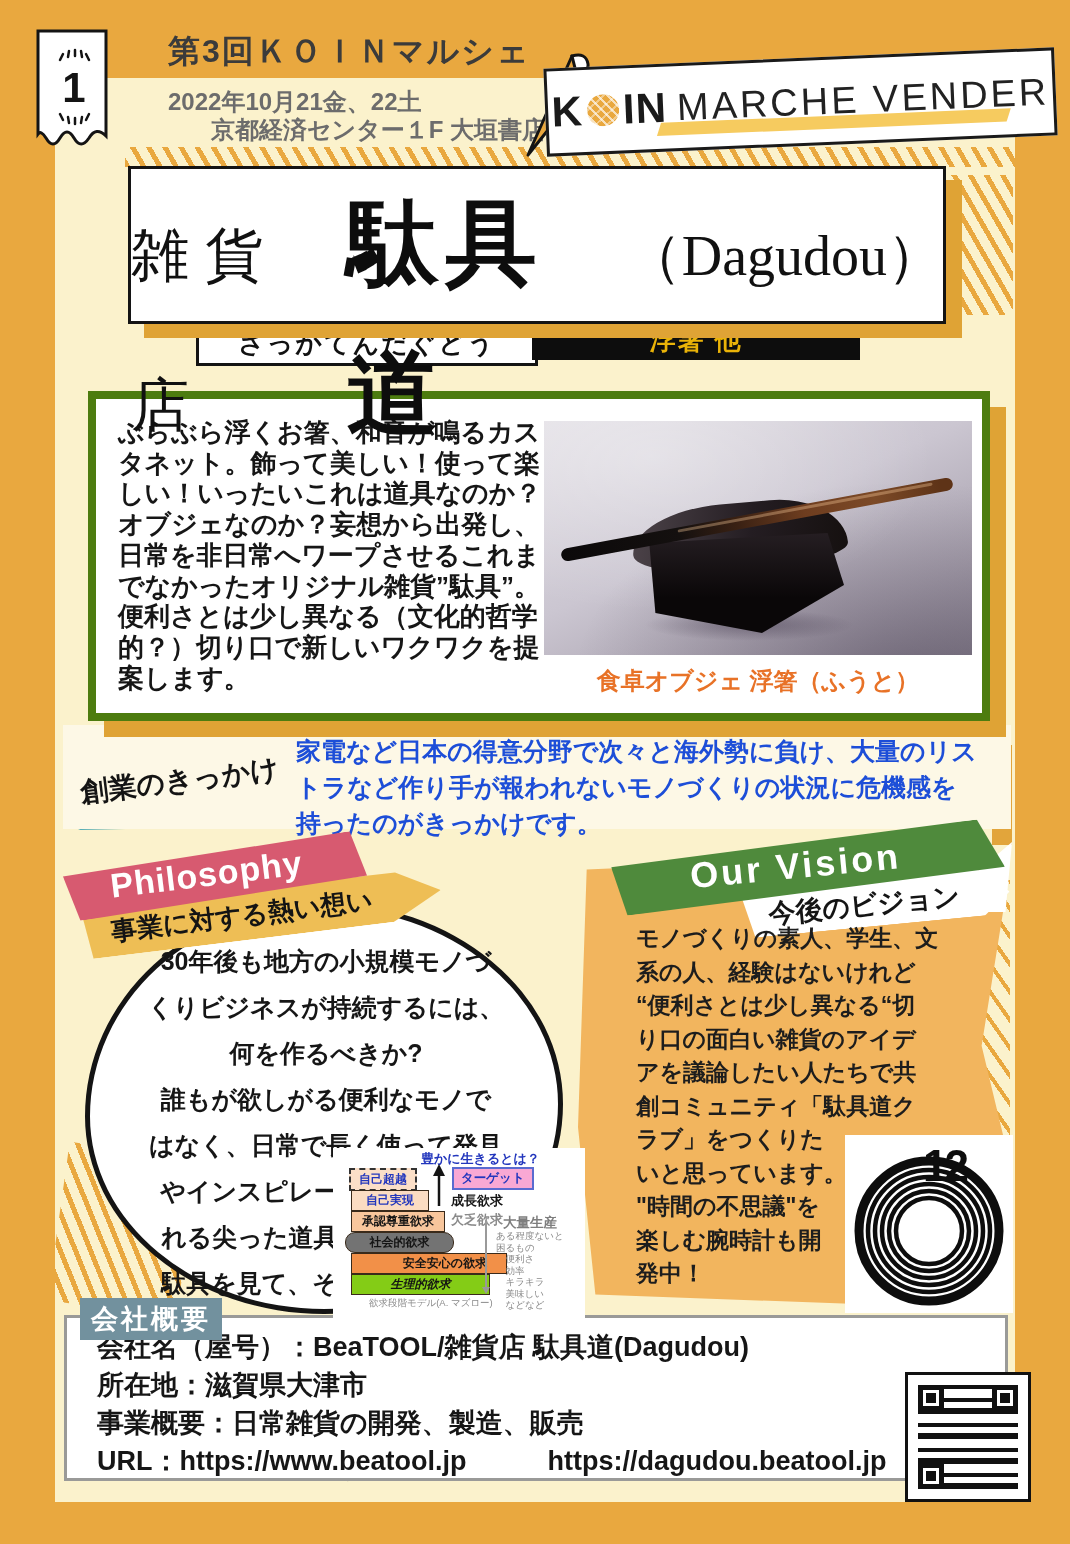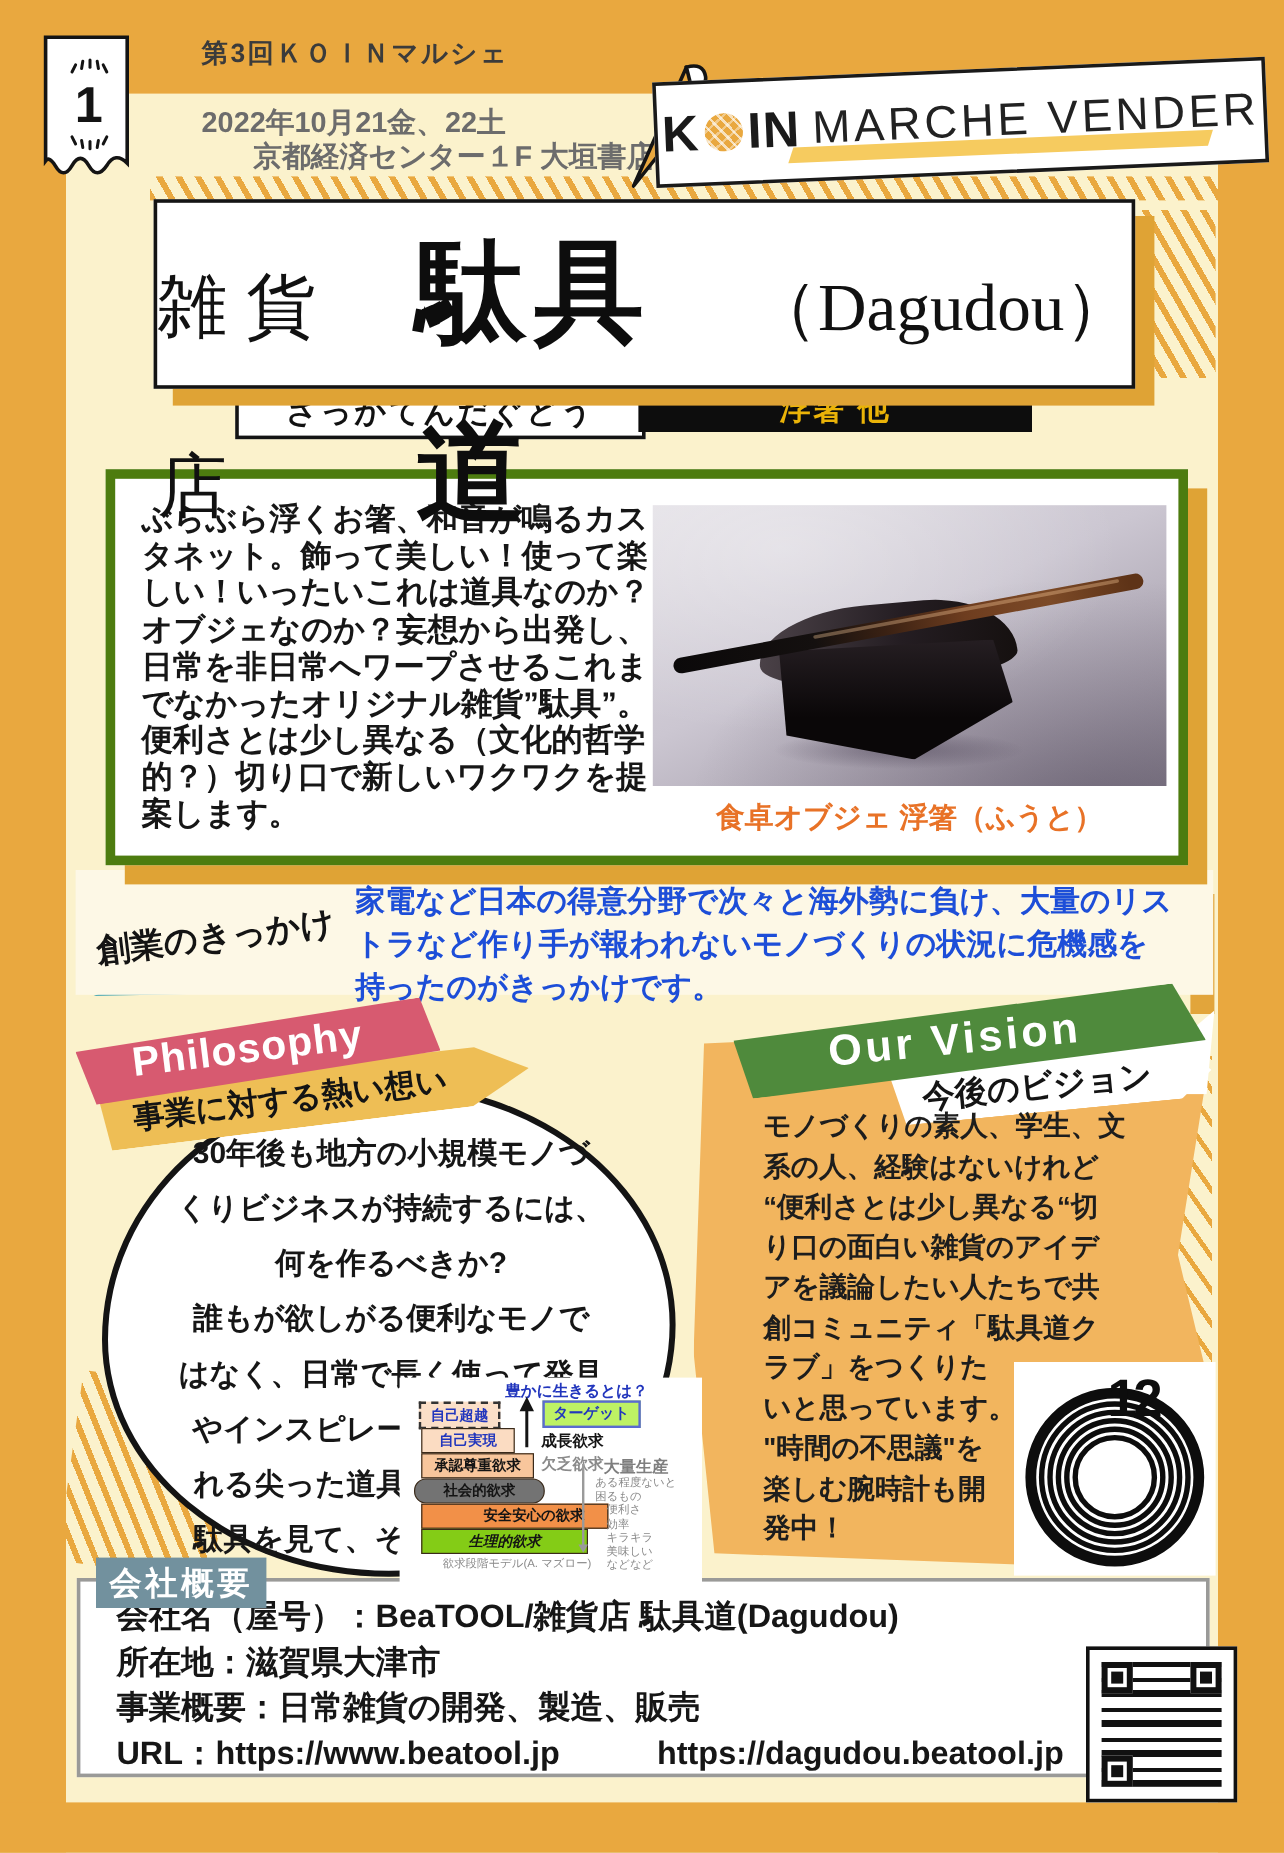--- a/index.html
+++ b/index.html
@@ -8,21 +8,21 @@
   .abs{position:absolute;}
   .pre{white-space:pre-line;}
 
   
   .frame-top{left:0;top:0;width:1070px;height:78px;background:#E9A83F;}
   .frame-left{left:0;top:0;width:55px;height:1544px;background:#E9A83F;}
   .frame-right{left:1015px;top:0;width:55px;height:1544px;background:#E9A83F;}
   .frame-bottom{left:0;top:1502px;width:1070px;height:42px;background:#E9A83F;}
 
   
-  .event-title{left:168px;top:30px;font-size:22px;font-weight:bold;color:#3b3b3b;letter-spacing:2px;}
+  .event-title{left:168px;top:30px;font-size:32px;font-weight:bold;color:#3b3b3b;letter-spacing:2px;}
   .date-line{left:168px;top:86px;font-size:24px;font-weight:bold;color:#6c6c6c;}
   .venue-line{left:168px;top:114px;font-size:24px;font-weight:bold;color:#6c6c6c;margin-left:43px;}
 
   
   .badge{left:30px;top:28px;width:88px;height:126px;}
 
   
   .ribbon{left:545px;top:58px;width:505px;height:82px;background:#ffffff;border:3px solid #1a1a1a;transform:rotate(-2.4deg);display:flex;align-items:center;justify-content:center;}
   .logo-row{display:flex;align-items:center;gap:2px;position:relative;z-index:2;}
   .logo-k,.logo-in{font-size:42px;font-weight:900;color:#1a1a1a;letter-spacing:1px;}
@@ -74,21 +74,21 @@
   .phil-pink{left:64px;top:848px;width:302px;height:56px;background:#D75A70;transform:rotate(-7deg);clip-path:polygon(0 18%,96% 0,100% 82%,4% 100%);z-index:3;}
   .phil-pink span{position:absolute;left:46px;top:6px;font-size:34px;font-weight:bold;color:#fff;letter-spacing:1px;}
   .phil-yellow{left:82px;top:886px;width:360px;height:52px;background:#EEBE55;transform:rotate(-7deg);clip-path:polygon(0 0,88% 6%,100% 50%,86% 100%,2% 100%);z-index:2;}
   .phil-yellow span{position:absolute;left:28px;top:10px;font-size:26px;font-weight:bold;color:#141414;}
   .bubble{left:85px;top:902px;width:468px;height:402px;background:#fff;border:5px solid #141414;border-radius:49% 51% 50% 50%/52% 49% 51% 48%;z-index:1;}
   .phil-text{left:126px;top:938px;width:400px;font-size:25px;font-weight:bold;color:#161616;line-height:46px;text-align:center;z-index:2;}
 
   
   .maslow{left:333px;top:1148px;width:252px;height:172px;background:#fff;z-index:4;font-weight:bold;}
   .m-title{left:88px;top:2px;font-size:13px;color:#2236bd;}
-  .m-target{left:119px;top:19px;border:2px solid #5a6bd0;color:#2236bd;font-size:12.5px;padding:1px 7px;background:#bef264;}
+  .m-target{left:119px;top:19px;border:2px solid #5a6bd0;color:#2236bd;font-size:12.5px;padding:1px 7px;background:#f9a8d4;}
   .m-arrow{left:96px;top:14px;}
   .m-step{height:19px;border:1px solid #3a2a1a;display:flex;align-items:center;justify-content:center;font-size:12px;color:#141414;}
   .m-s0{left:16px;top:20px;width:64px;background:#FBDFC8;border:2px dashed #333;color:#2236bd;}
   .m-s1{left:18px;top:42px;width:76px;background:#FBDCC2;color:#2236bd;}
   .m-s2{left:18px;top:63px;width:92px;background:#F8C69C;}
   .m-s3{left:12px;top:84px;width:107px;background:#737373;border-radius:10px;}
   .m-s4{left:18px;top:105px;width:122px;background:#F29048;padding-left:32px;}
   .m-s5{left:18px;top:126px;width:137px;background:#84cc16;font-style:italic;}
   .m-growth{left:118px;top:44px;font-size:13px;color:#141414;}
   .m-deficiency{left:118px;top:63px;font-size:13px;color:#8a8a8a;}

